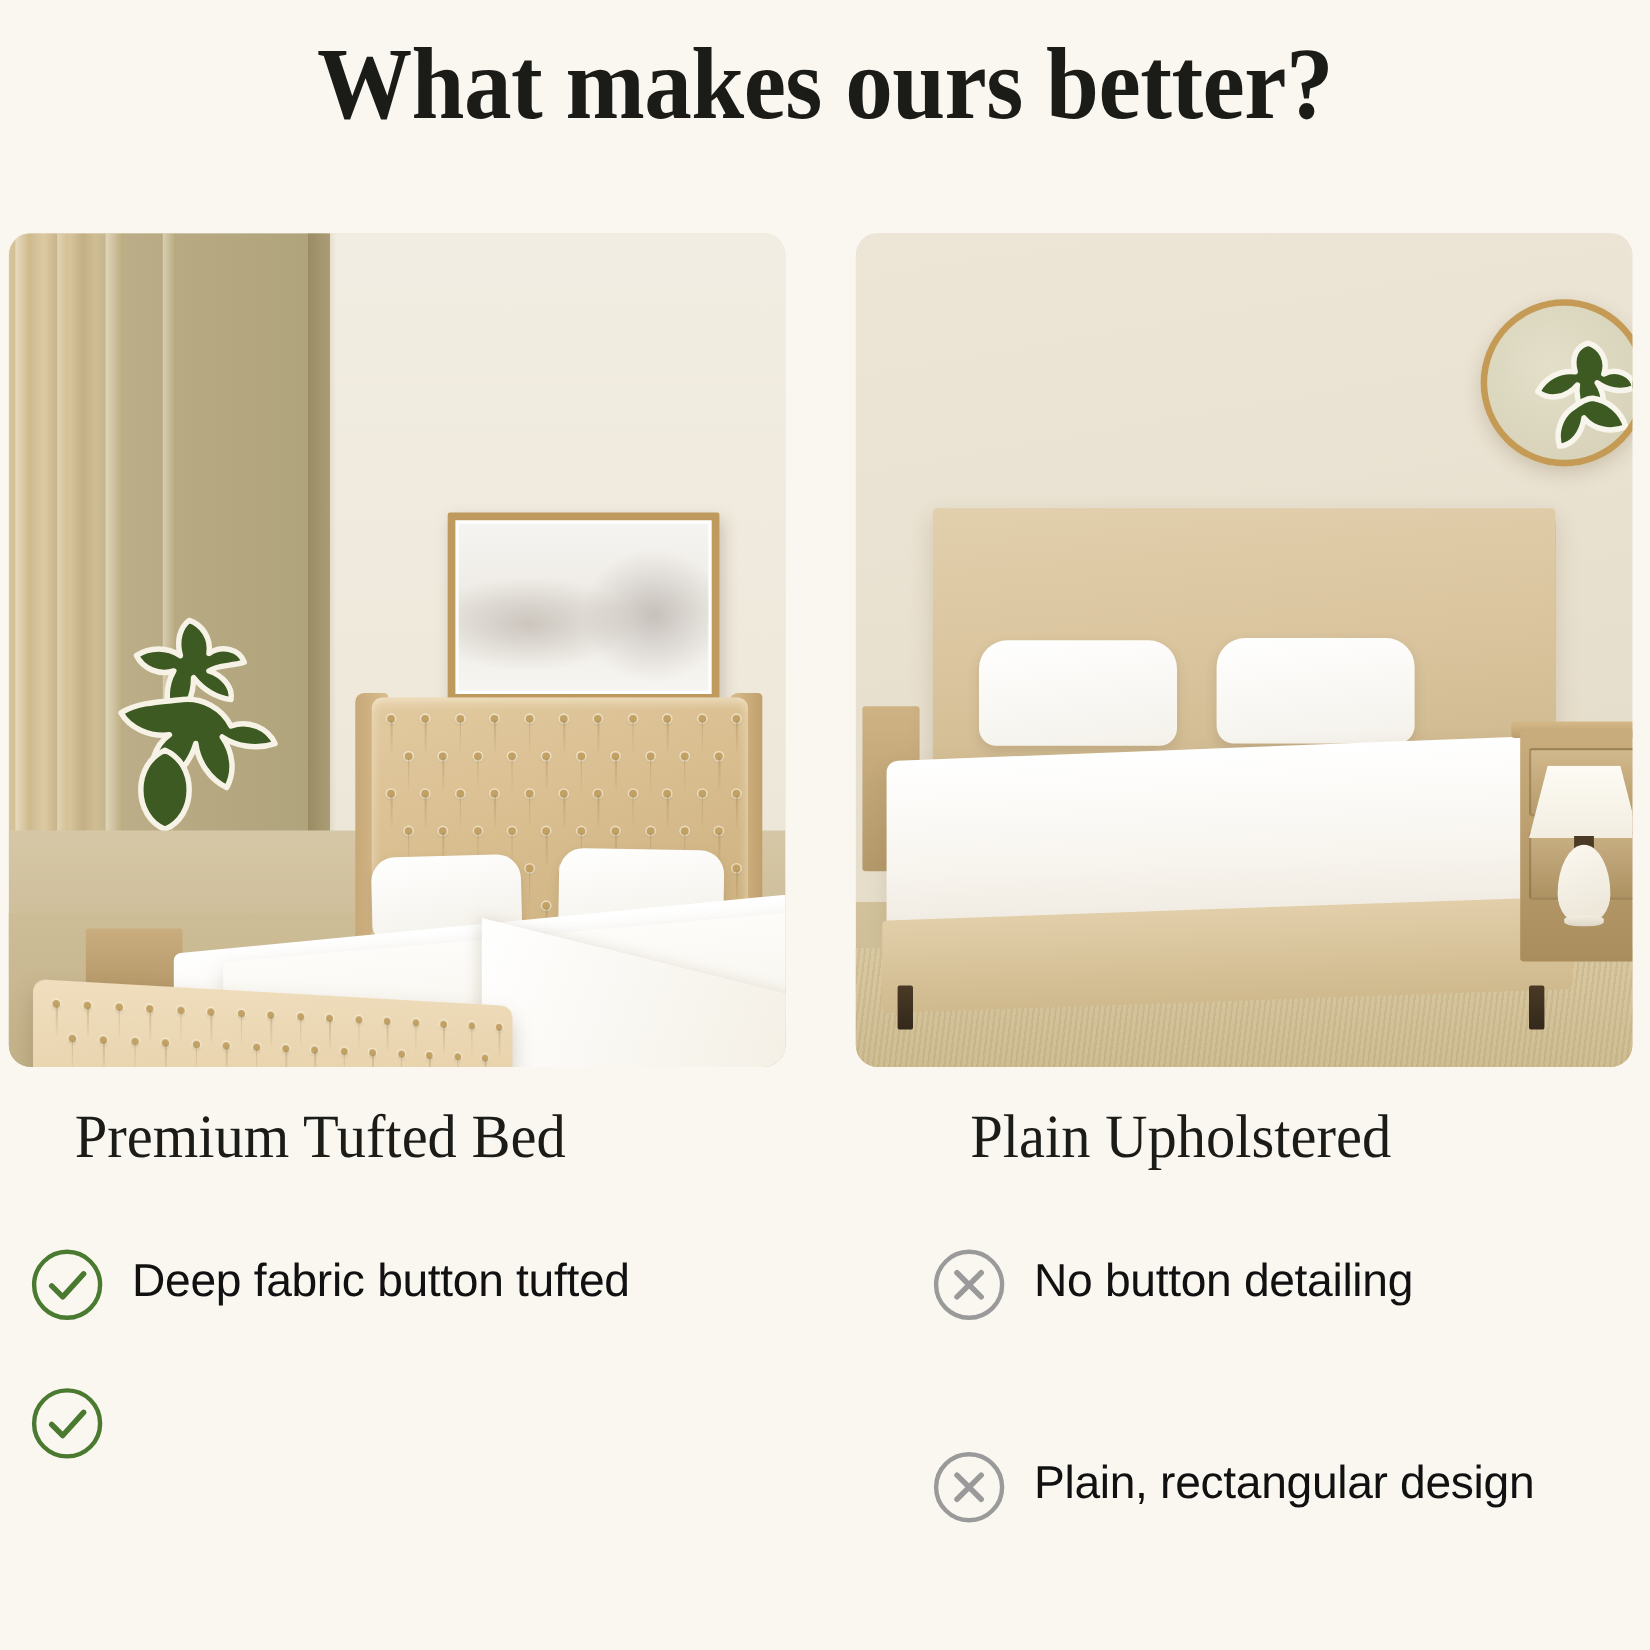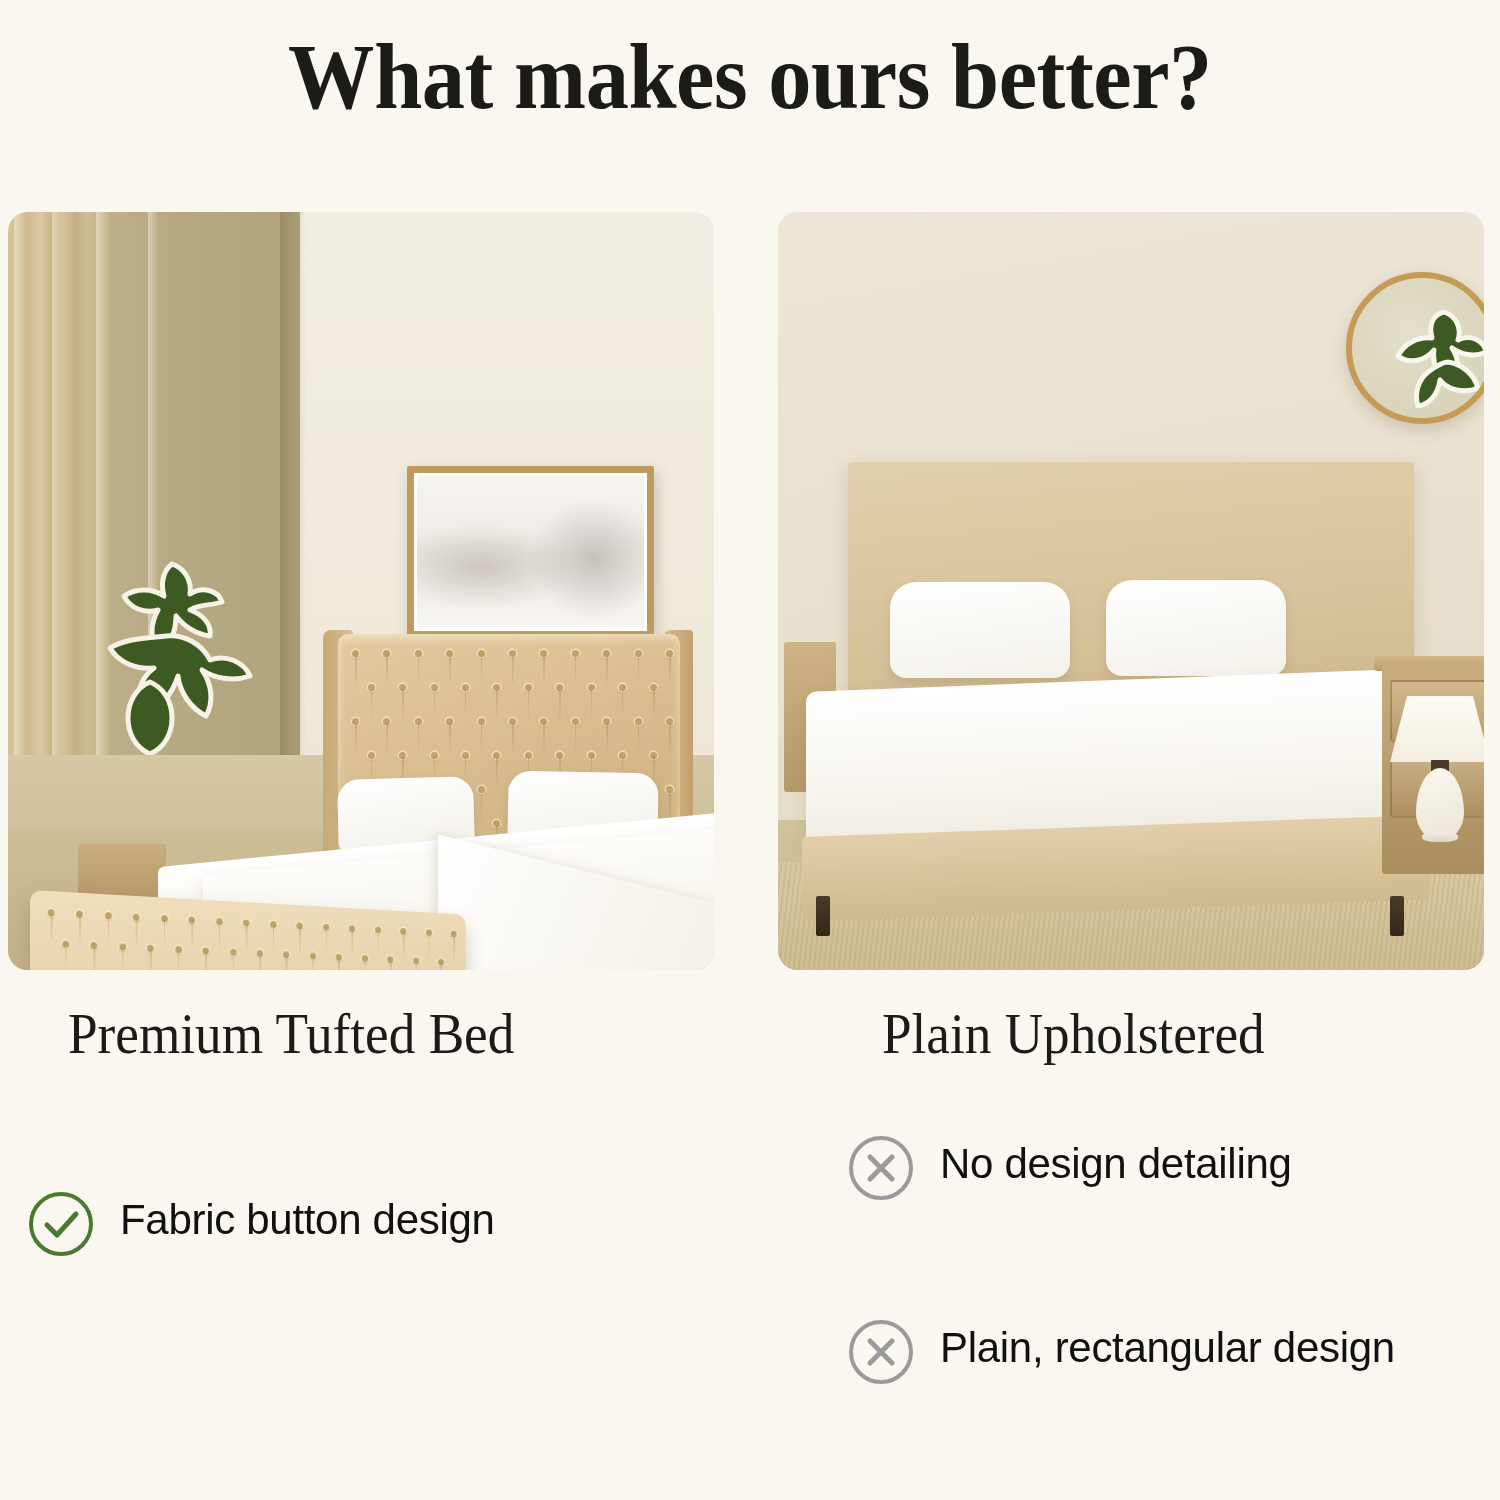--- a/index.html
+++ b/index.html
@@ -698,43 +698,51 @@
     <div class="r-lamp-base"></div>
   </div>
 </div>
 
 <div class="product-label label-left">Premium Tufted Bed</div>
 
 <div class="product-label label-right">Plain Upholstered</div>
 
 <div class="feature-col col-left">
 
+  <div class="feature-row">
+    <div class="feature-icon">
+      <svg viewBox="0 0 70 70" width="70" height="70">
+        <circle cx="35" cy="35" r="30" fill="none" stroke="#4A7A30" stroke-width="4"></circle>
+        <path d="M21 36 L31 46 L50 25" fill="none" stroke="#4A7A30" stroke-width="5" stroke-linecap="round" stroke-linejoin="round"></path>
+      </svg>
+    </div>
+    <div class="feature-text">Deep fabric button tufted</div>
+  </div>
 
   <div class="feature-row" style="margin-top:56px;">
     <div class="feature-icon">
       <svg viewBox="0 0 70 70" width="70" height="70">
         <circle cx="35" cy="35" r="30" fill="none" stroke="#4A7A30" stroke-width="4"></circle>
         <path d="M21 36 L31 46 L50 25" fill="none" stroke="#4A7A30" stroke-width="5" stroke-linecap="round" stroke-linejoin="round"></path>
       </svg>
     </div>
-    <div class="feature-text">Fabric button design</div>
   </div>
 
 </div>
 
 <div class="feature-col col-right">
 
   <div class="feature-row">
     <div class="feature-icon">
       <svg viewBox="0 0 70 70" width="70" height="70">
         <circle cx="35" cy="35" r="30" fill="none" stroke="#9A9A9A" stroke-width="4"></circle>
         <path d="M24 24 L46 46 M46 24 L24 46" fill="none" stroke="#9A9A9A" stroke-width="5" stroke-linecap="round"></path>
       </svg>
     </div>
-    <div class="feature-text">No design detailing</div>
+    <div class="feature-text">No button detailing</div>
   </div>
 
   <div class="feature-row" style="margin-top:114px;">
     <div class="feature-icon">
       <svg viewBox="0 0 70 70" width="70" height="70">
         <circle cx="35" cy="35" r="30" fill="none" stroke="#9A9A9A" stroke-width="4"></circle>
         <path d="M24 24 L46 46 M46 24 L24 46" fill="none" stroke="#9A9A9A" stroke-width="5" stroke-linecap="round"></path>
       </svg>
     </div>
     <div class="feature-text">Plain, rectangular design</div>

